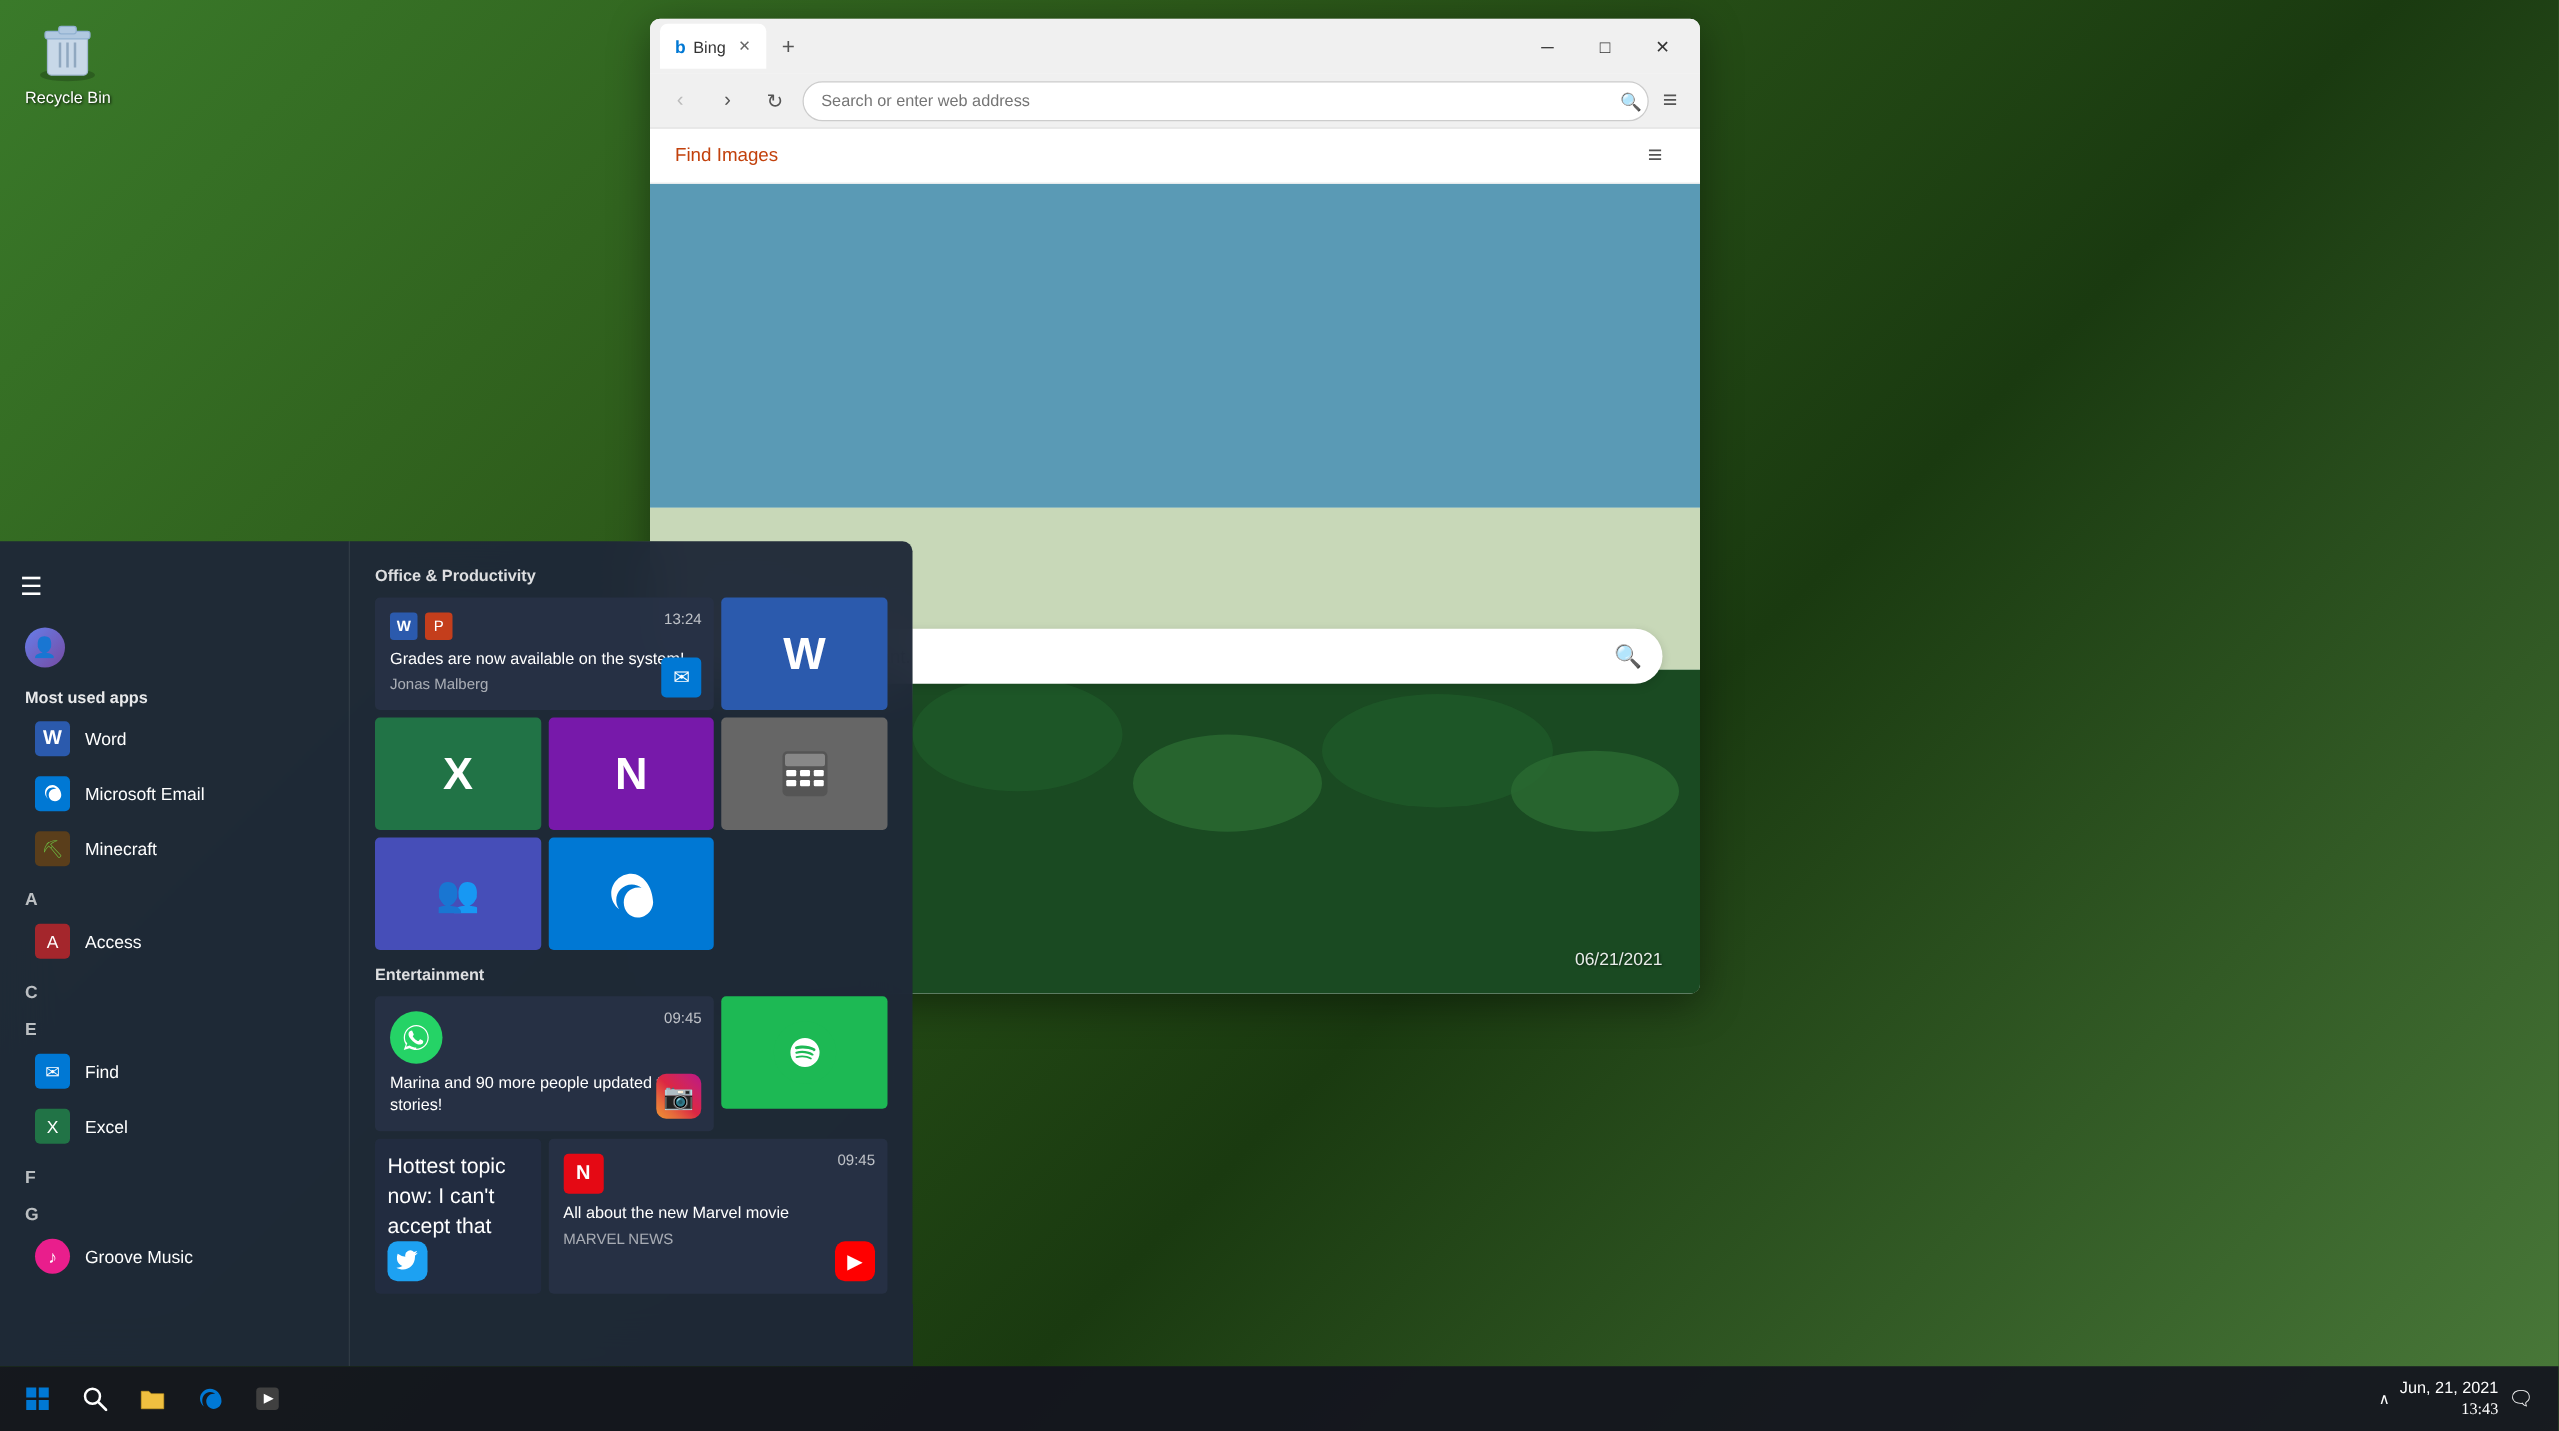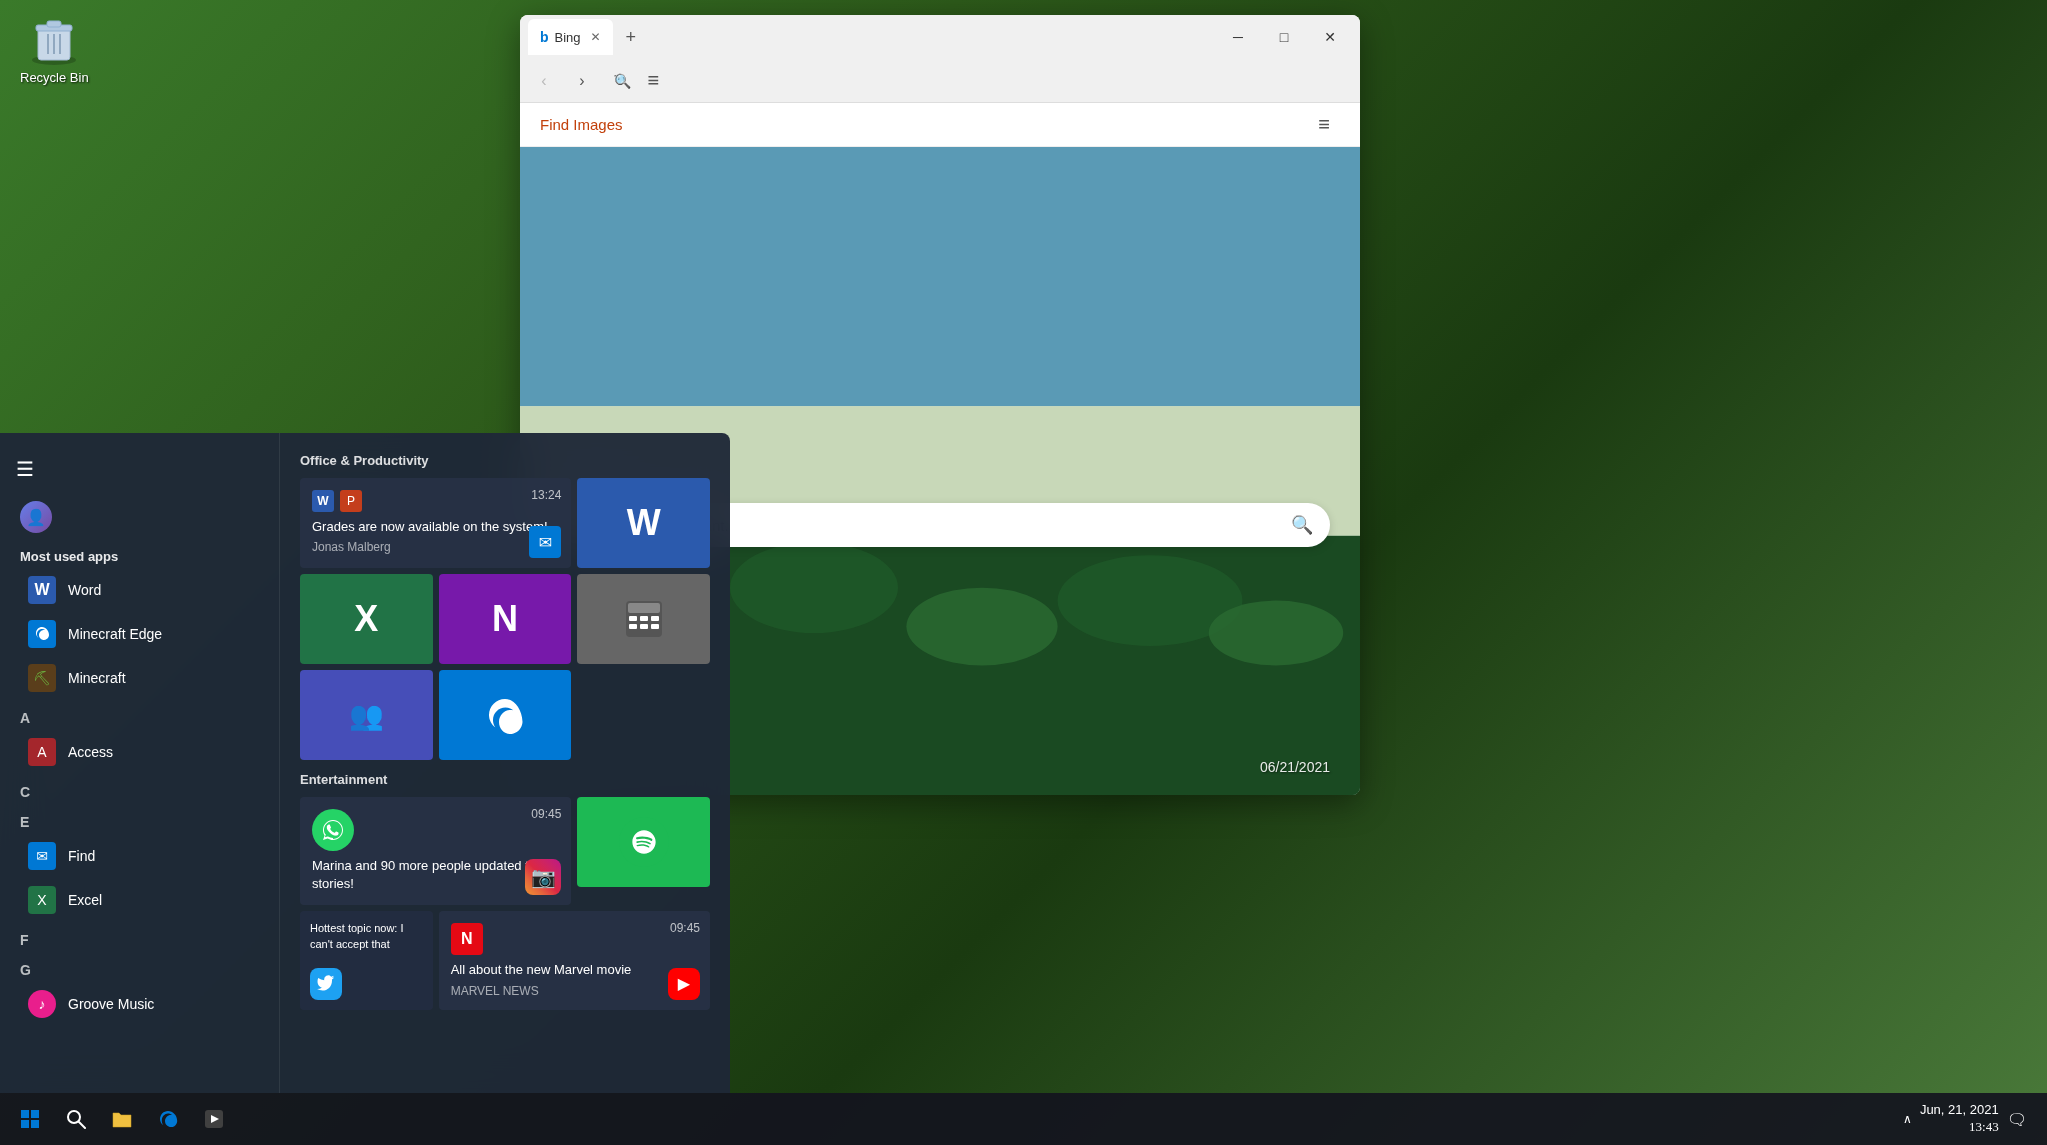--- a/index.html
+++ b/index.html
@@ -233,21 +233,21 @@
       grid-column: 1;
       background: rgba(35,45,65,0.9);
       padding: 10px;
       min-height: 90px;
       position: relative;
       display: flex;
       flex-direction: column;
       justify-content: space-between;
     }
     .tile-hottest .hot-text {
-      font-size: 11px;
+      font-size: 17px;
       color: white;
       line-height: 1.4;
     }
     .tile-hottest .hot-bottom-icon {
       align-self: flex-start;
     }
 
     .tile-spotify {
       background: #1DB954;
       height: 90px;
@@ -691,20 +691,21 @@
         <div class="win-ctrl">─</div>
         <div class="win-ctrl">□</div>
         <div class="win-ctrl close">✕</div>
       </div>
     </div>
 
     <div id="browser-toolbar">
       <div class="nav-btn disabled">‹</div>
       <div class="nav-btn">›</div>
       <div class="nav-btn">↻</div>
+      <input id="address-bar" type="text" placeholder="Search or enter web address" style="">
       <span class="addr-search-icon">🔍</span>
       <div class="menu-btn">≡</div>
     </div>
 
     <div id="browser-subheader">
       <span class="find-images">Find Images</span>
       <div class="menu-btn">≡</div>
     </div>
 
     <div id="bing-content">
@@ -751,21 +752,21 @@
       <div class="app-item">
         <div class="app-icon icon-word">W</div>
         <span>Word</span>
       </div>
       <div class="app-item">
         <div class="app-icon icon-edge">
           <svg width="18" height="18" viewBox="0 0 18 18">
             <path d="M9 2C5.7 2 3 4.7 3 8c0 2 1 3.8 2.5 4.9C4.2 11.5 4 10.3 4 9c0-2.8 2.2-5 5-5 1.2 0 2.3.4 3.1 1.1-.4-.1-.8-.1-1.1-.1C8.3 5 6 7.3 6 10s2.3 5 5 5c2 0 3.7-1.2 4.5-2.9.3-.6.5-1.3.5-2.1C16 6.1 12.9 2 9 2z" fill="white"></path>
           </svg>
         </div>
-        <span>Minecraft Edge</span>
+        <span>Microsoft Email</span>
       </div>
       <div class="app-item">
         <div class="app-icon icon-minecraft">⛏</div>
         <span>Minecraft</span>
       </div>
 
       <div class="alpha-header">A</div>
       <div class="app-item">
         <div class="app-icon icon-access">A</div>
         <span>Access</span>

